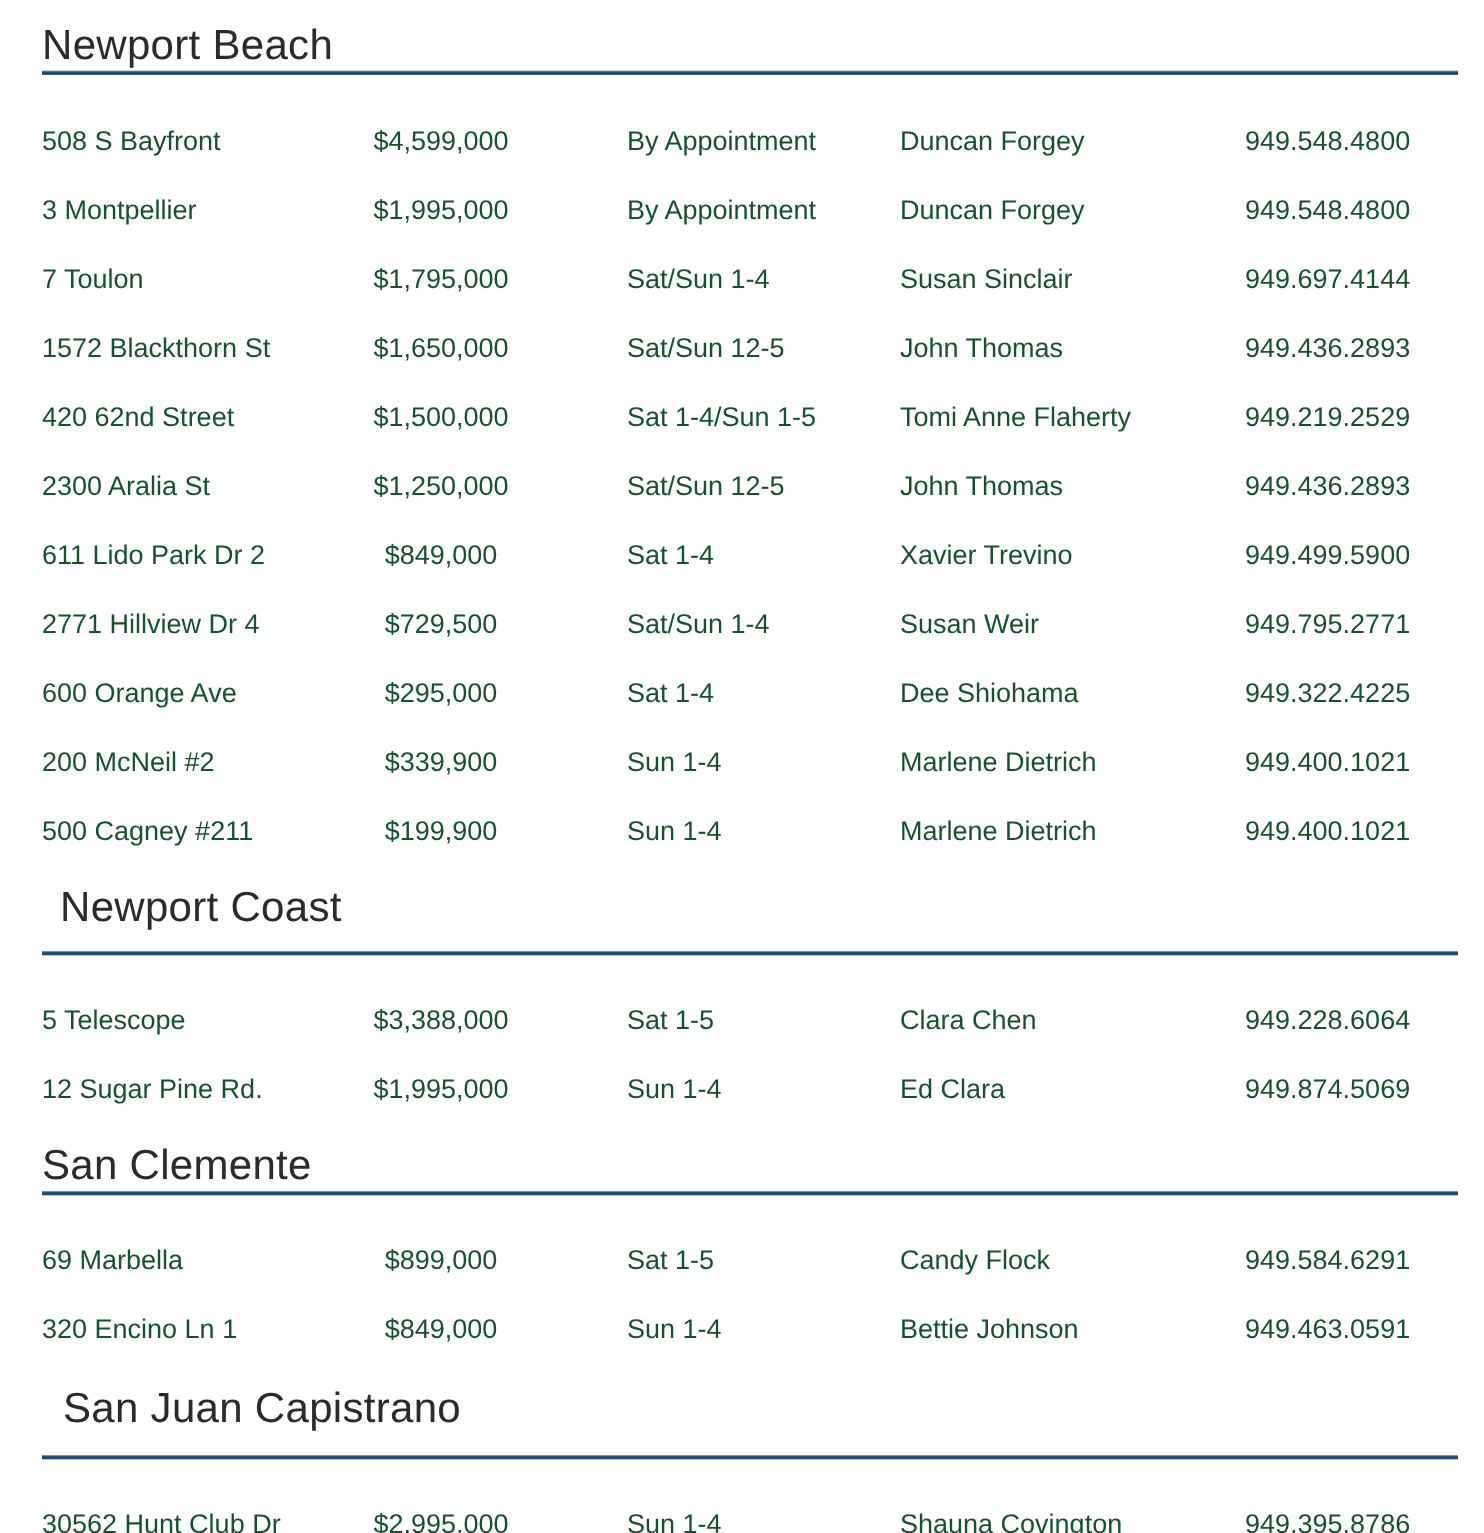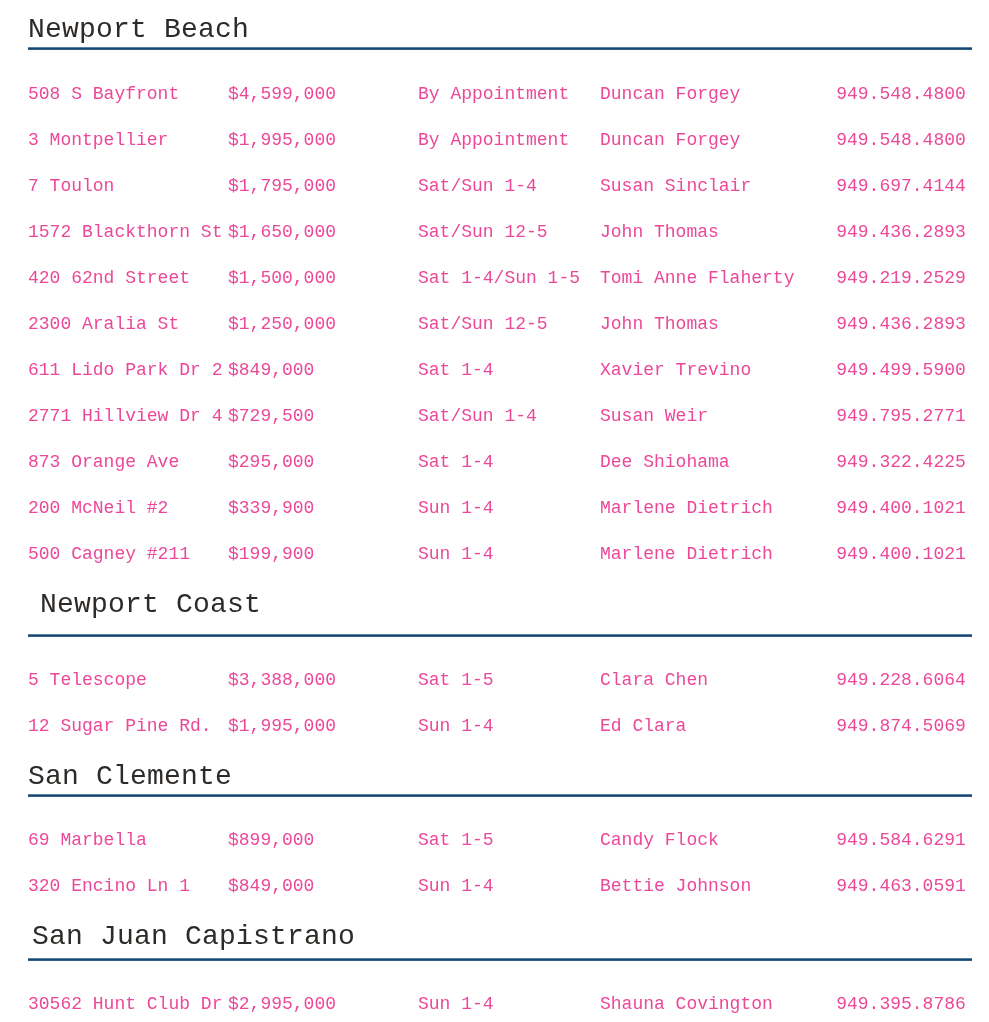--- a/index.html
+++ b/index.html
@@ -13,21 +13,21 @@
     font-family: "Liberation Sans", "DejaVu Sans", sans-serif;
     color: #2d2a27;
     overflow: hidden;
   }
   .page {
     box-sizing: border-box;
     width: 989px;
     height: 1022px;
     padding: 14px 17px 0 28px;
   }
-  .section { margin: 0; font-family: Liberation Mono, monospace; }
+  .section { margin: 0; }
   .section + .section { margin-top: 12px; }
   .section-title {
     font-size: 28px;
     line-height: 32px;
     font-weight: 400;
     letter-spacing: 0.2px;
     color: #2d2a27;
     padding-bottom: 1px;
   }
   .section-rule {
@@ -37,24 +37,24 @@
   .listings {
     margin-top: 21px;
   }
   .section + .section .listings { margin-top: 20px; }
   .row {
     display: grid;
     grid-template-columns: 200px 132px 58px 182px 230px 1fr;
     align-items: center;
     height: 46px;
     font-size: 18px;
-    color: #ec4899;
-  }
-  .cell-price { text-align: left; }
-  .cell-phone { text-align: center; }
+    color: #14532d;
+  }
+  .cell-price { text-align: center; }
+  .cell-phone { text-align: left; }
 </style>
 </head>
 <body>
 
 <main class="page">
   <div id="sections-root">
       <section class="section">
         <h2 class="section-title" style="margin: 0px;">Newport Beach</h2>
         <div class="section-rule"></div>
         <div class="listings">
@@ -116,21 +116,21 @@
           </div>
           <div class="row">
             <div class="cell-address">2771 Hillview Dr 4</div>
             <div class="cell-price">$729,500</div>
             <div class="cell-gap"></div>
             <div class="cell-open-house">Sat/Sun 1-4</div>
             <div class="cell-agent">Susan Weir</div>
             <div class="cell-phone">949.795.2771</div>
           </div>
           <div class="row">
-            <div class="cell-address">873 Orange Ave</div>
+            <div class="cell-address">600 Orange Ave</div>
             <div class="cell-price">$295,000</div>
             <div class="cell-gap"></div>
             <div class="cell-open-house">Sat 1-4</div>
             <div class="cell-agent">Dee Shiohama</div>
             <div class="cell-phone">949.322.4225</div>
           </div>
           <div class="row">
             <div class="cell-address">200 McNeil #2</div>
             <div class="cell-price">$339,900</div>
             <div class="cell-gap"></div>
@@ -186,21 +186,21 @@
             <div class="cell-address">320 Encino Ln 1</div>
             <div class="cell-price">$849,000</div>
             <div class="cell-gap"></div>
             <div class="cell-open-house">Sun 1-4</div>
             <div class="cell-agent">Bettie Johnson</div>
             <div class="cell-phone">949.463.0591</div>
           </div>
         </div>
       </section>
       <section class="section">
-        <h2 class="section-title" style="margin: 4px;">San Juan Capistrano</h2>
+        <h2 class="section-title" style="margin: 14px;">San Juan Capistrano</h2>
         <div class="section-rule"></div>
         <div class="listings">
           <div class="row">
             <div class="cell-address">30562 Hunt Club Dr</div>
             <div class="cell-price">$2,995,000</div>
             <div class="cell-gap"></div>
             <div class="cell-open-house">Sun 1-4</div>
             <div class="cell-agent">Shauna Covington</div>
             <div class="cell-phone">949.395.8786</div>
           </div>

